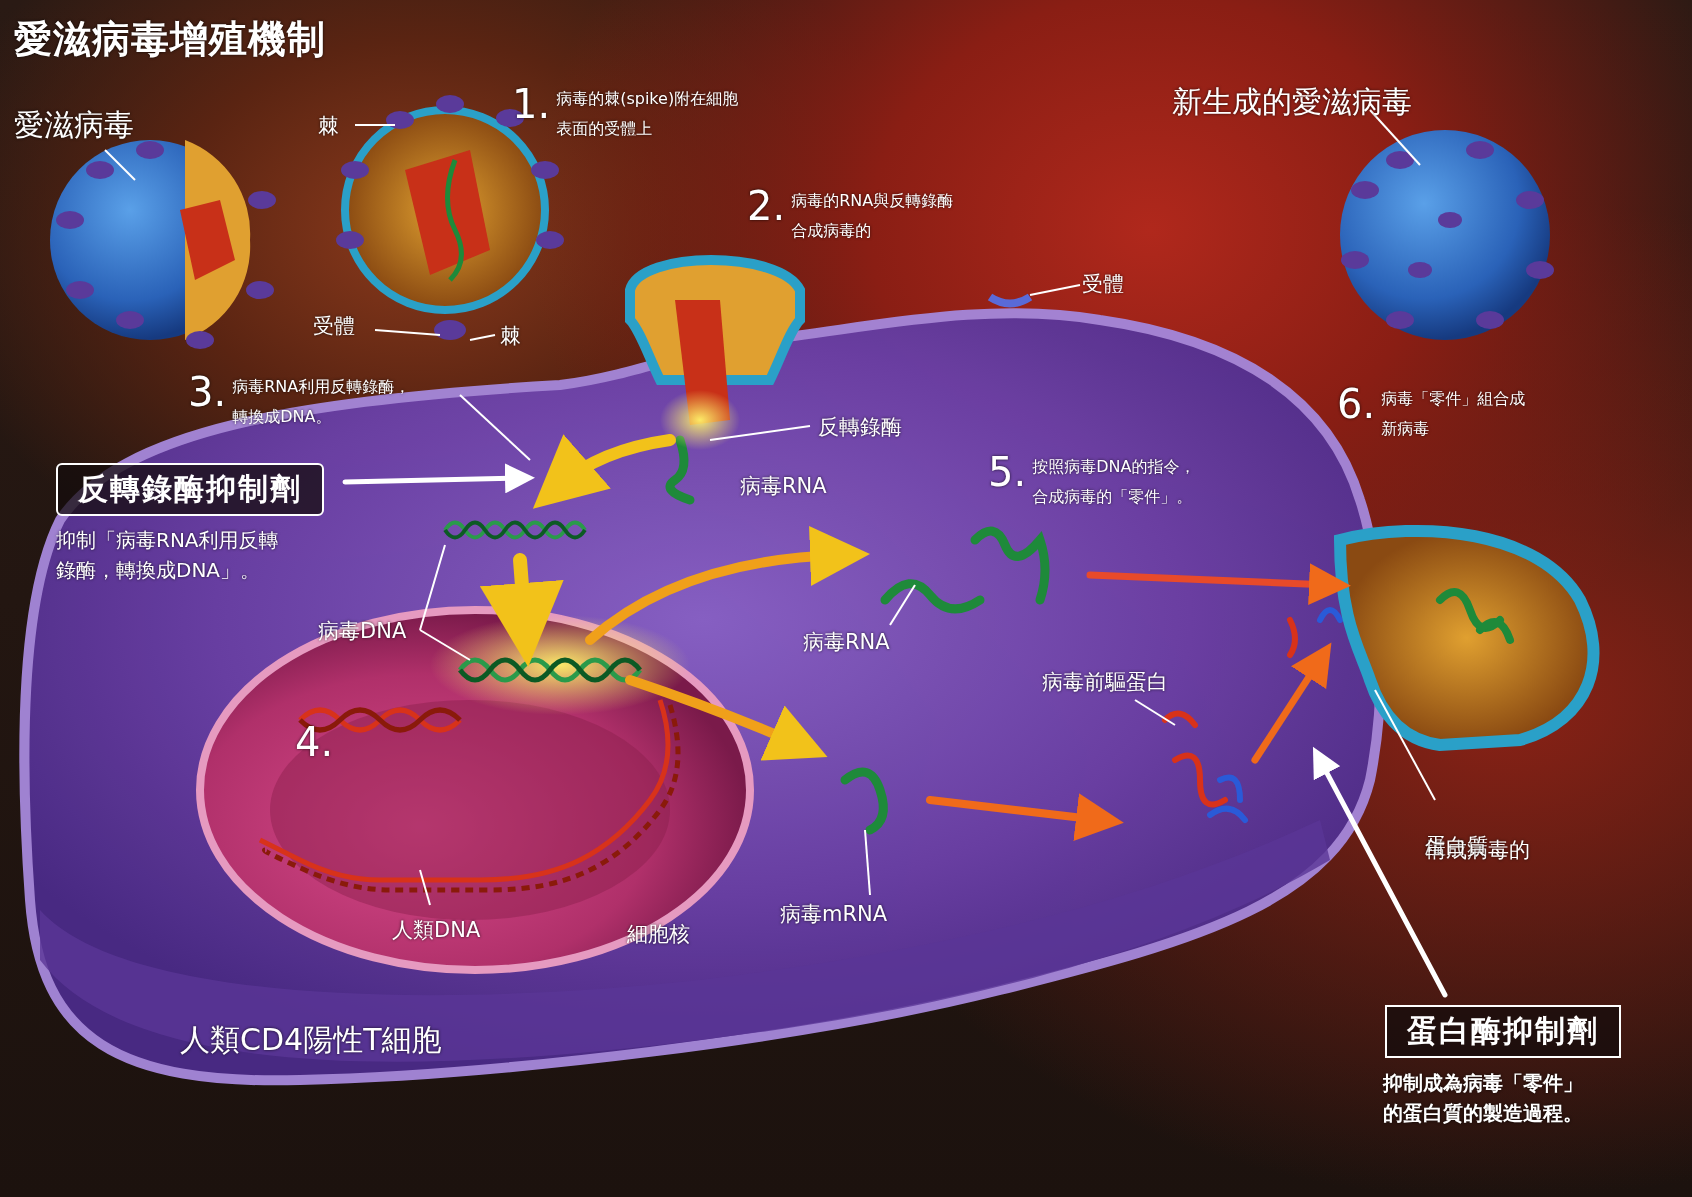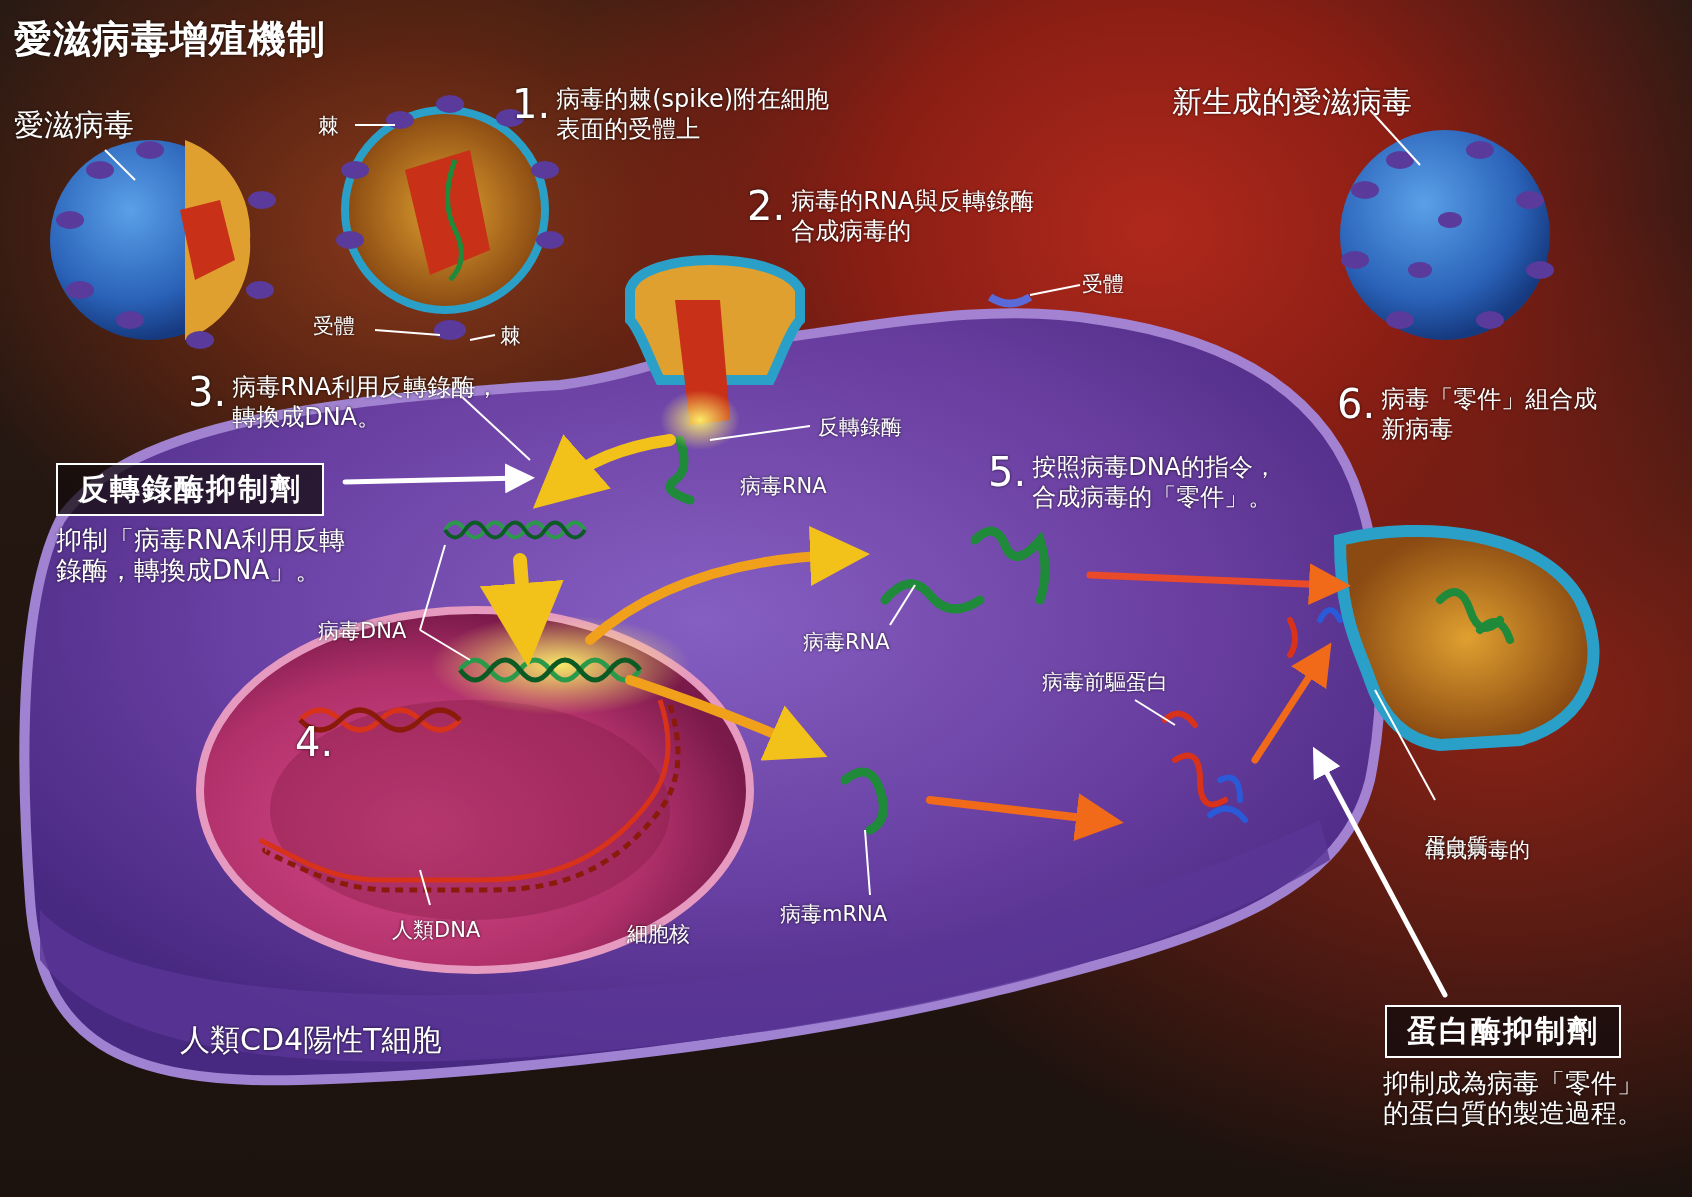--- a/index.html
+++ b/index.html
@@ -10,23 +10,23 @@
       radial-gradient(ellipse 700px 500px at 1500px 700px, #8c2216 0%, rgba(60,14,10,0) 100%),
       radial-gradient(ellipse 500px 380px at 420px 230px, #8b3a1c 0%, #5a2412 50%, rgba(30,14,10,0) 100%),
       linear-gradient(180deg,#2a1a14 0%,#1c120e 100%); padding-left: 40px;}
   svg#art{position:absolute;left:0;top:0;}
   .lbl{position:absolute;color:#fff;white-space:nowrap;text-shadow:0 0 3px rgba(0,0,0,.8);font-family:"DejaVu Sans","Liberation Sans",sans-serif;}
   .title{font-size:38px;font-weight:bold;left:14px;top:14px;letter-spacing:1px;}
   .big{font-size:30px;}
   .sm{font-size:21px;}
   .step{display:flex;align-items:flex-start;}
   .step .num{font-size:40px;line-height:40px;margin-right:6px;font-weight:normal;}
-  .step .txt{font-size:24px;line-height:30px;}
+  .step .txt{font-size:16px;line-height:30px;}
   .boxlbl{position:absolute;border:2px solid #fff;background:rgba(20,12,12,.75);color:#fff;font-size:30px;font-weight:bold;padding:4px 20px;letter-spacing:2px;}
-  .desc{position:absolute;color:#fff;font-size:26px;line-height:30px;white-space:nowrap;text-shadow:0 0 3px rgba(0,0,0,.8);}
+  .desc{position:absolute;color:#fff;font-size:20px;line-height:30px;white-space:nowrap;text-shadow:0 0 3px rgba(0,0,0,.8);}
 </style>
 </head>
 <body>
 
 <div id="stage">
 
 <svg id="art" width="1692" height="1197" viewBox="0 0 1692 1197">
   <defs>
     <radialGradient id="cellG" cx="50%" cy="40%" r="60%">
       <stop offset="0" stop-color="#8a62c8"></stop>
@@ -236,24 +236,24 @@
 </div>
 <div class="lbl step" style="left:988px;top:452px;">
   <span class="num">5.</span>
   <span class="txt"><span>按照病毒DNA的指令，</span><br><span>合成病毒的「零件」。</span></span>
 </div>
 <div class="lbl step" style="left:1337px;top:384px;">
   <span class="num">6.</span>
   <span class="txt"><span>病毒「零件」組合成</span><br><span>新病毒</span></span>
 </div>
 
-<div class="boxlbl" style="left:56px;top:463px;">反轉錄酶抑制劑</div>
+<div class="boxlbl" style="left:56px;top:463px;border-radius:6px;">反轉錄酶抑制劑</div>
 <div class="desc" style="left:56px;top:525px;">
   <span>抑制「病毒RNA利用反轉</span><br>
   <span>錄酶，轉換成DNA」。</span>
 </div>
 <div class="boxlbl" style="left:1385px;top:1005px;">蛋白酶抑制劑</div>
-<div class="desc" style="left:1383px;top:1068px;">
+<div class="desc" style="left:1383px;top:1068px;font-weight:bold;">
   <span>抑制成為病毒「零件」</span><br>
   <span>的蛋白質的製造過程。</span>
 </div>
 
 </div>
 
 </body></html>

